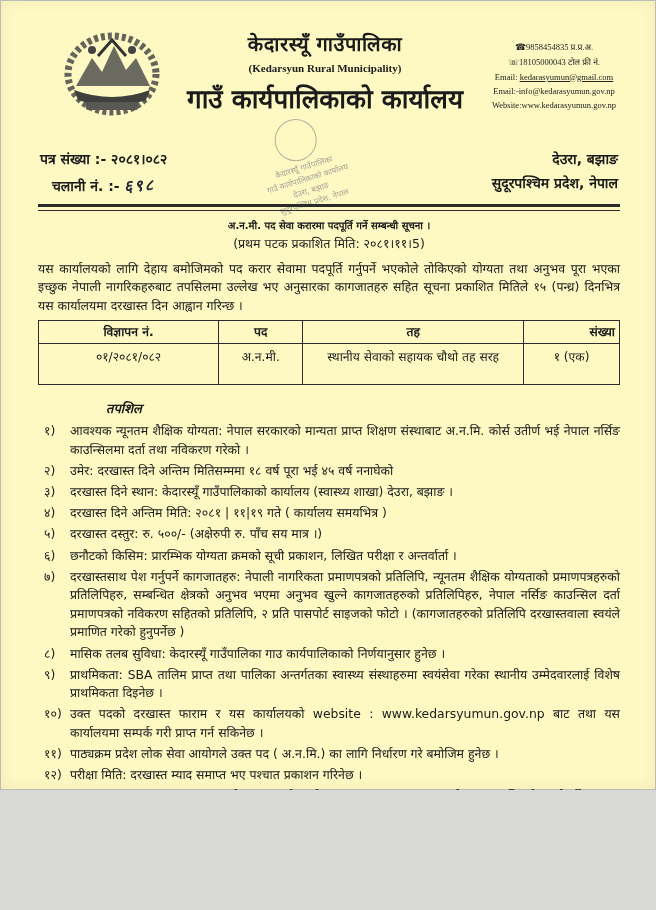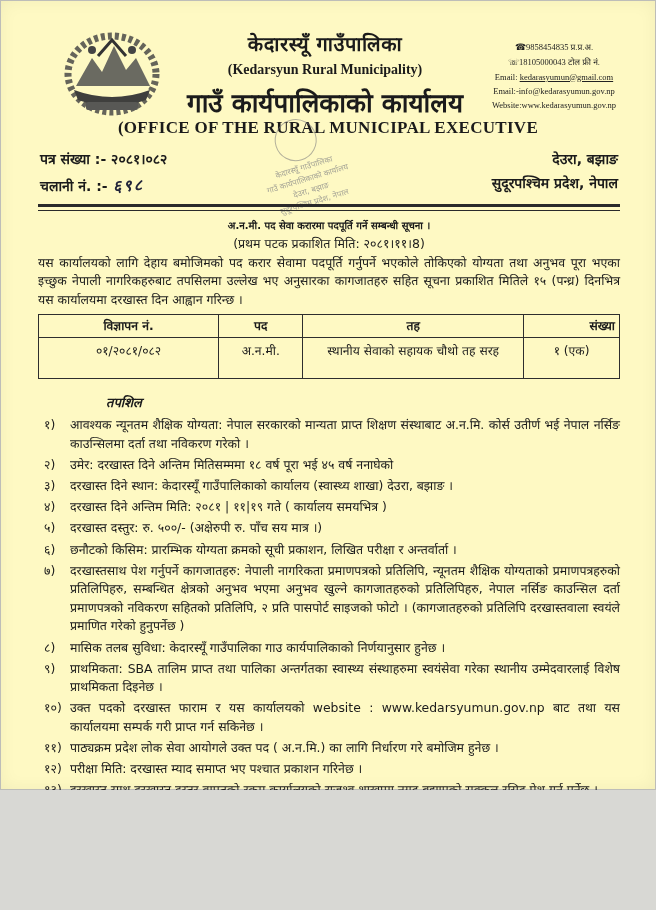--- a/index.html
+++ b/index.html
@@ -6,47 +6,47 @@
   .page{
     width:656px;height:790px;position:relative;margin:0 auto;
     background:#fef9c3;color:#1b1b1b;overflow:hidden;
     font-family:"DejaVu Sans",sans-serif;
     box-shadow:inset 0 0 0 1px #bdbdb8, inset 0 0 18px rgba(0,0,0,.06);
   }
   
   .emblem{position:absolute;left:62px;top:28px;width:100px;height:96px;}
   .hdr-center{position:absolute;left:160px;top:30px;width:330px;text-align:center;}
   .org-np{font-size:20px;font-weight:bold;letter-spacing:.5px;}
-  .org-en{font-size:14px;font-weight:bold;font-family:"Liberation Serif",serif;margin-top:5px;}
+  .org-en{font-size:11px;font-weight:bold;font-family:"Liberation Serif",serif;margin-top:5px;}
   .office-np{font-size:26px;font-weight:bold;margin-top:6px;}
   .office-en{position:absolute;left:0;top:118px;width:656px;text-align:center;
     font-size:17px;font-weight:bold;font-family:"Liberation Serif",serif;letter-spacing:.3px;}
   .contact{position:absolute;right:18px;top:40px;width:168px;font-size:8.5px;line-height:1.65;
     font-family:"Liberation Serif",serif;color:#222;text-align:center;}
   .c-row{white-space:nowrap;}
   .c-ic{display:inline-block;width:11px;font-size:9px;}
   .u{text-decoration:underline;}
   
   .stamp-wm{position:absolute;left:228px;top:118px;width:150px;color:#8e8e8a;opacity:.8;
     transform:rotate(-17deg);font-size:8px;line-height:1.5;text-align:center;pointer-events:none;}
   .stamp-wm .circ{width:40px;height:40px;border:1.5px solid #77777a;border-radius:50%;
     margin:0 auto 2px auto;opacity:.7;}
   
   .refs{position:absolute;left:40px;top:148px;width:578px;font-size:14px;font-weight:bold;line-height:1.7;}
-  .refs .left{float:left;text-align:left;}
+  .refs .left{float:left;text-align:center;}
   .refs .right{float:right;text-align:right;}
   .hand{font-family:"DejaVu Sans Mono",monospace;font-weight:bold;font-style:italic;
     font-size:16px;color:#23263b;letter-spacing:2px;transform:rotate(-3deg);display:inline-block;}
   .rule{position:absolute;left:38px;top:204px;width:582px;height:3px;
     border-top:3px solid #2a2a2a;border-bottom:1.5px solid #2a2a2a;}
   
   .body{position:absolute;left:38px;top:218px;width:582px;font-size:12.4px;line-height:1.5;}
   .n-title{text-align:center;font-weight:bold;font-size:10px;}
   .n-sub{text-align:center;font-size:12.5px;margin-top:2px;}
-  .n-body{margin-top:0;text-align:justify;}
+  .n-body{margin-top:6px;text-align:justify;}
   table.vac{border-collapse:collapse;width:100%;margin-top:4px;font-size:12.2px;}
   table.vac th,table.vac td{border:1.4px solid #2e2e2e;padding:2px 4px;text-align:center;}
   table.vac th{font-weight:600;margin-top:8px;}
   table.vac td{height:34px;vertical-align:top;padding-top:4px;}
   .tapsil{font-weight:bold;font-size:13px;margin:14px 0 4px 68px;font-style:italic;}
   .list .li{display:flex;margin-bottom:2.5px;}
   .list .num{flex:0 0 26px;padding-left:6px;}
   .list .txt{flex:1;text-align:justify;}
   .info-line{text-align:center;margin-top:12px;}
   .signatory{text-align:center;margin-top:4px;}
@@ -86,21 +86,20 @@
   </div>
 
   <div class="contact">
       <div class="c-row"><span class="c-ic">☎</span><span>9858454835 प्र.प्र.अ.</span></div>
       <div class="c-row"><span class="c-ic">☏</span><span>18105000043 टोल फ्री नं.</span></div>
       <div class="c-row"><span>Email: </span><span class="u">kedarasyumun@gmail.com</span></div>
       <div class="c-row"><span>Email:-info@kedarasyumun.gov.np</span></div>
       <div class="c-row"><span>Website:www.kedarasyumun.gov.np</span></div>
     </div>
 
-  <div class="office-en">(OFFICE OF THE RURAL MUNICIPAL EXECUTIVE</div>
 
   <div class="stamp-wm">
     <div class="circ"></div>
     <div id="stamp-lines">
         <div>केदारस्यूँ गाउँपालिका</div>
         <div>गाउँ कार्यपालिकाको कार्यालय</div>
         <div>देउरा, बझाङ</div>
         <div>सुदूरपश्चिम प्रदेश, नेपाल</div>
       </div>
   </div>
@@ -116,21 +115,21 @@
     <div class="right">
       <div>देउरा, बझाङ</div>
       <div>सुदूरपश्चिम प्रदेश, नेपाल</div>
     </div>
   </div>
 
   <div class="rule"></div>
 
   <div class="body">
     <div class="n-title">अ.न.मी. पद सेवा करारमा पदपूर्ति गर्ने सम्बन्धी सूचना ।</div>
-    <div class="n-sub">(प्रथम पटक प्रकाशित मिति: २०८१।११।8)</div>
+    <div class="n-sub">(प्रथम पटक प्रकाशित मिति: २०८१।११।5)</div>
     <div class="n-body">यस कार्यालयको लागि देहाय बमोजिमको पद करार सेवामा पदपूर्ति गर्नुपर्ने भएकोले तोकिएको योग्यता तथा अनुभव पूरा भएका इच्छुक नेपाली नागरिकहरुबाट तपसिलमा उल्लेख भए अनुसारका कागजातहरु सहित सूचना प्रकाशित मितिले १५ (पन्ध्र) दिनभित्र यस कार्यालयमा दरखास्त दिन आह्वान गरिन्छ ।</div>
 
     <table class="vac">
       <thead>
           <tr id="vac-head">
             <th style="width: 31%;">विज्ञापन नं.</th>
             <th style="width: 14.5%;">पद</th>
             <th style="width: 38%;">तह</th>
             <th style="width: 16.5%; text-align: right;">संख्या</th>
           </tr>

